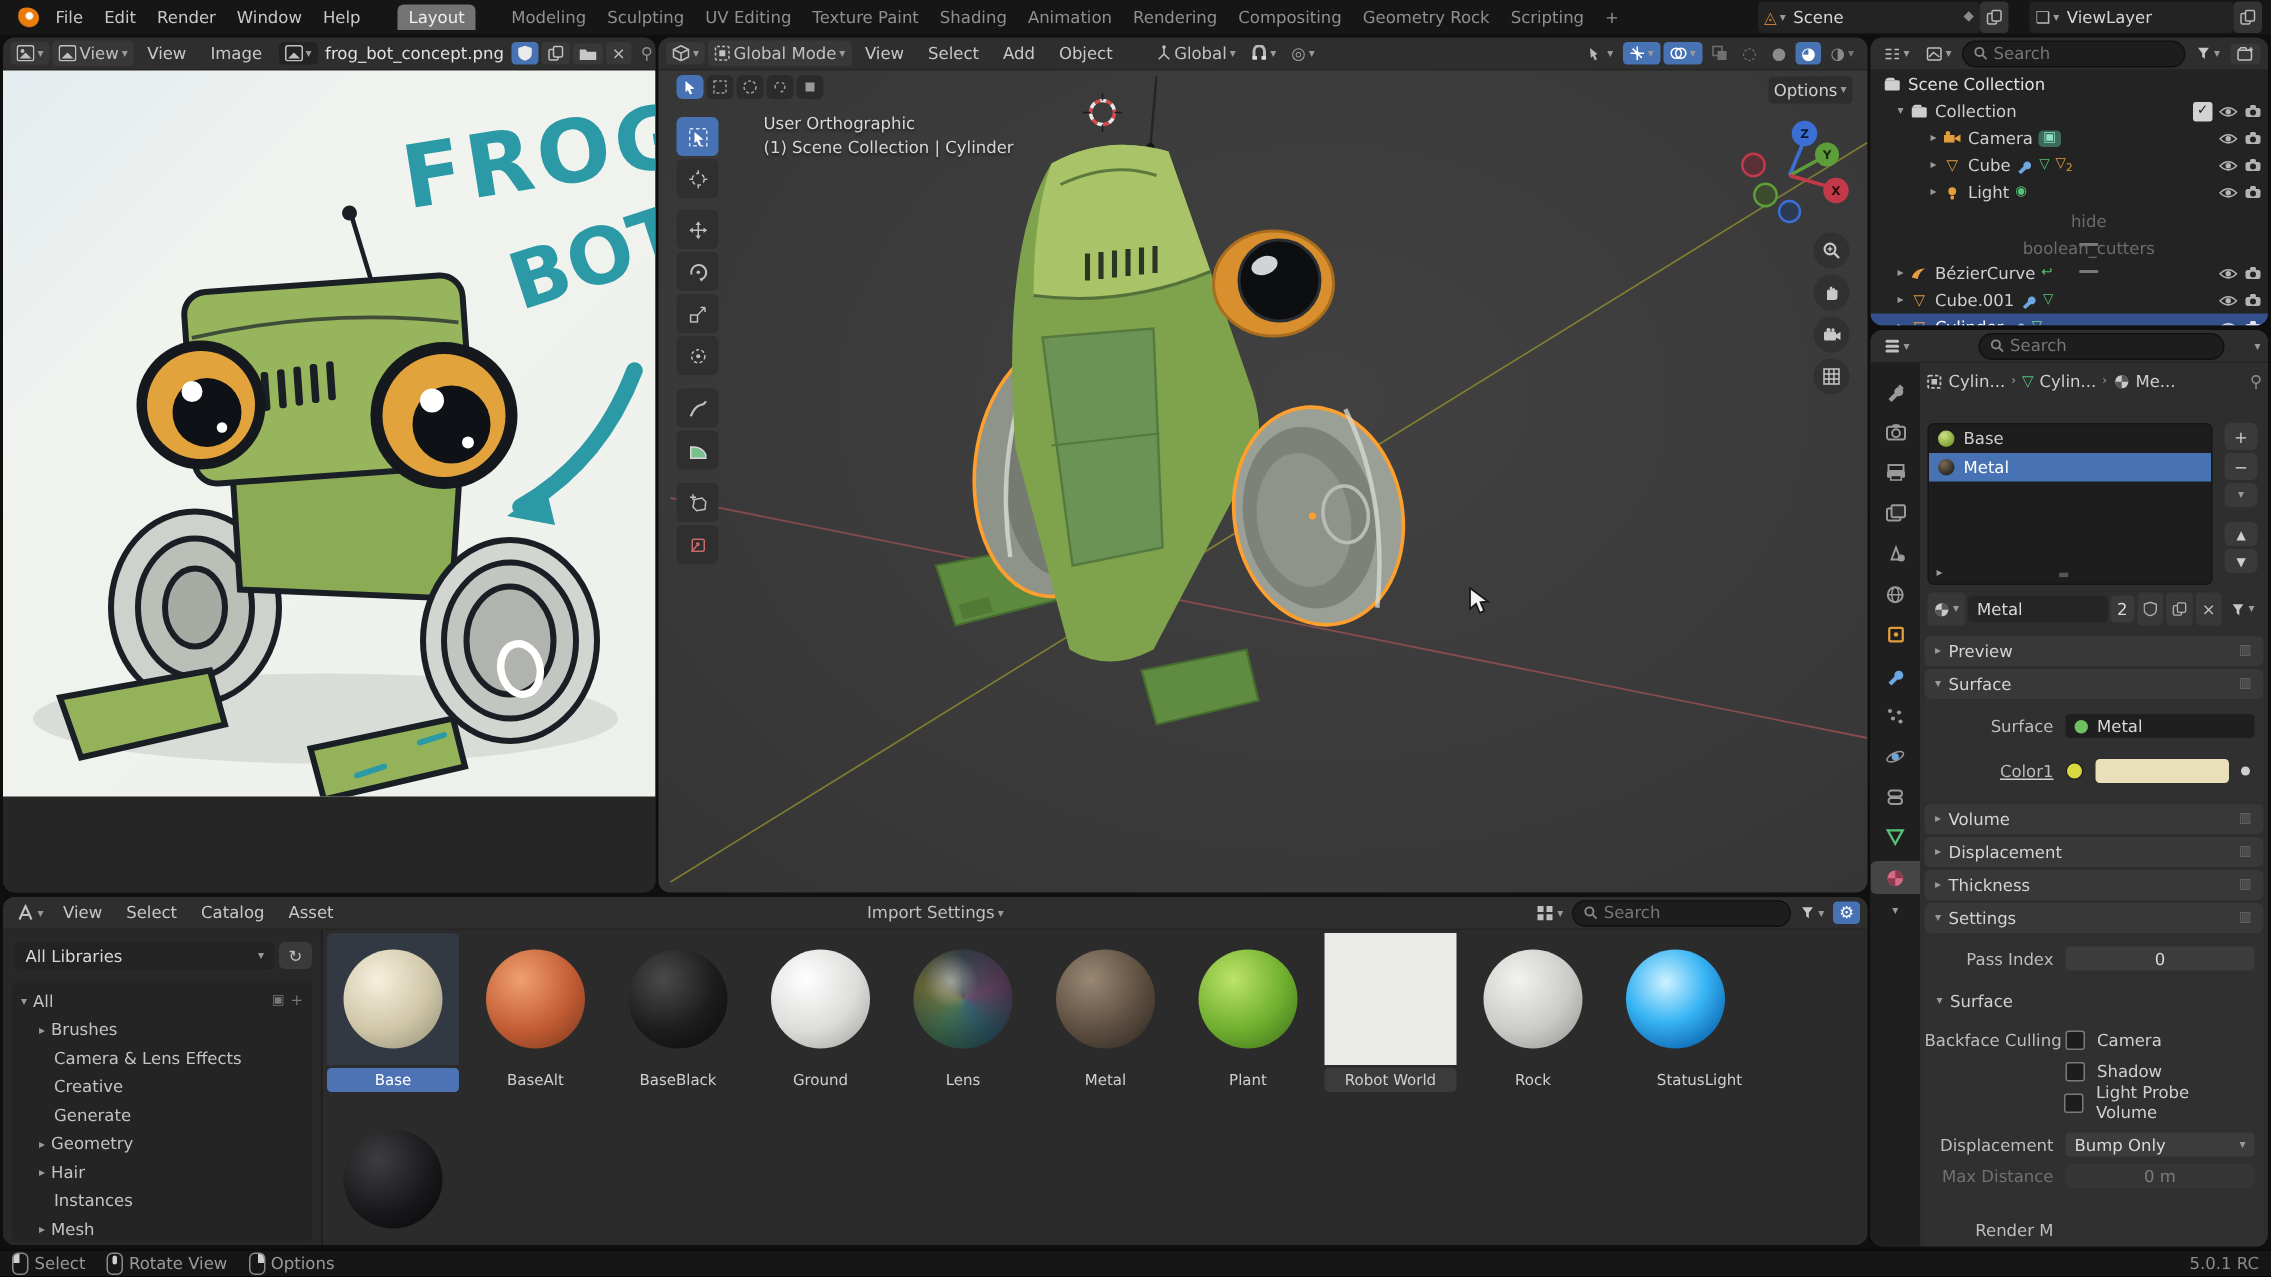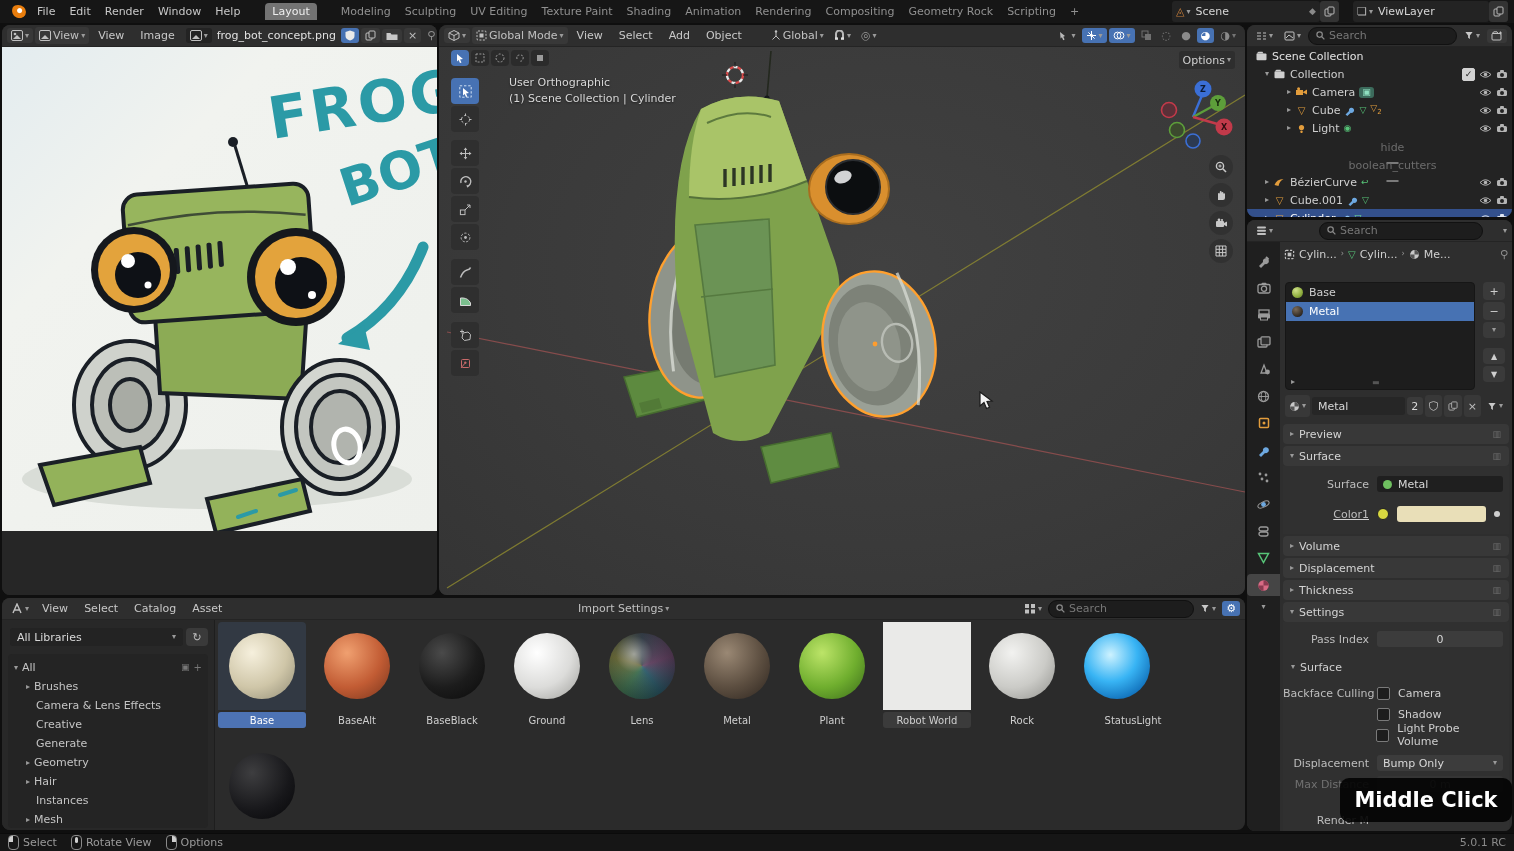--- a/index.html
+++ b/index.html
@@ -1147,23 +1147,20 @@
         <span class="r sphere" style="left:11px;top:11px;width:66px;height:66px;background:radial-gradient(circle at 40% 33%, #cdf2ff, #38b4f4 45%, #0a64b0 85%);"></span>
         <span class="r tile-label" style="left:16px;top:90px;width:88px;">StatusLight</span>
       </div>
 
       <div class="r" style="left:3px;top:122px;width:88px;">
         <span class="r sphere" style="left:11px;top:11px;width:66px;height:66px;background:radial-gradient(circle at 35% 30%, #3e3e40, #17171a 60%, #060608);"></span>
       </div>
     </div>
   </div>
 
-  <div class="r" style="left:1340px;top:778px;width:172px;height:44px;background:rgba(4,4,4,.92);border-radius:9px;display:flex;align-items:center;justify-content:center;z-index:50;">
-    <span style="color:#fff;font-size:21px;font-weight:bold;">Middle Click</span>
-  </div>
 
   <div class="r flex" style="left:0;top:833px;width:1514px;height:18px;background:#161616;border-top:1px solid #0b0b0b;padding:0 8px;gap:14px;color:#9a9a9a;">
     <span class="flex">
         <span class="mouse l">
           <i></i>
         </span>
         <span>Select</span>
       </span>
     <span class="flex">
         <span class="mouse m">

